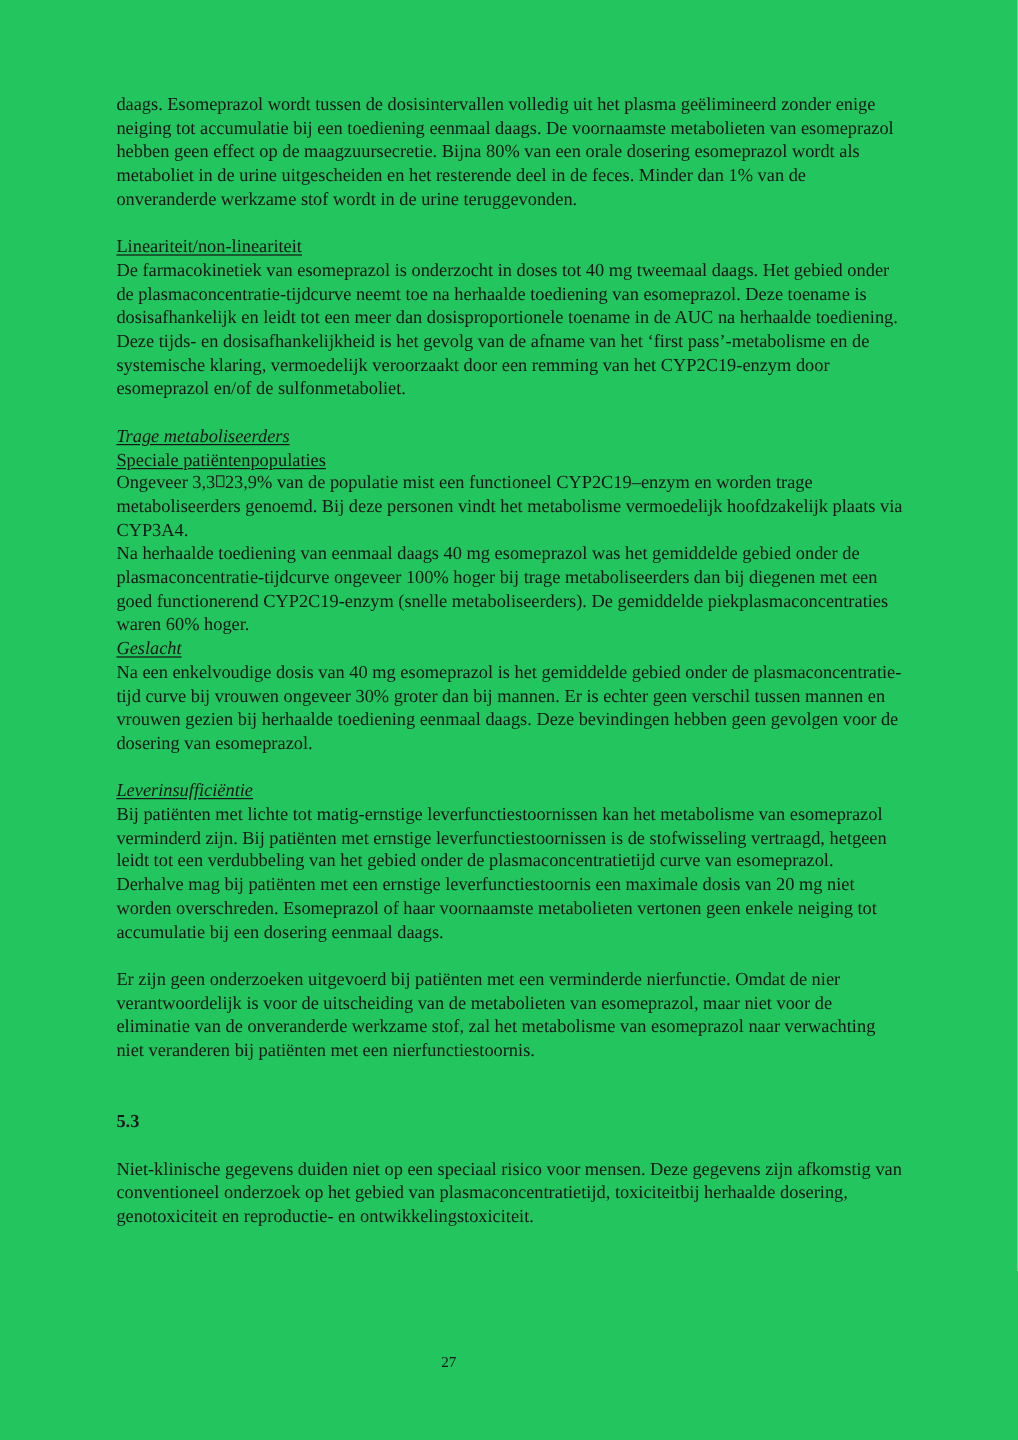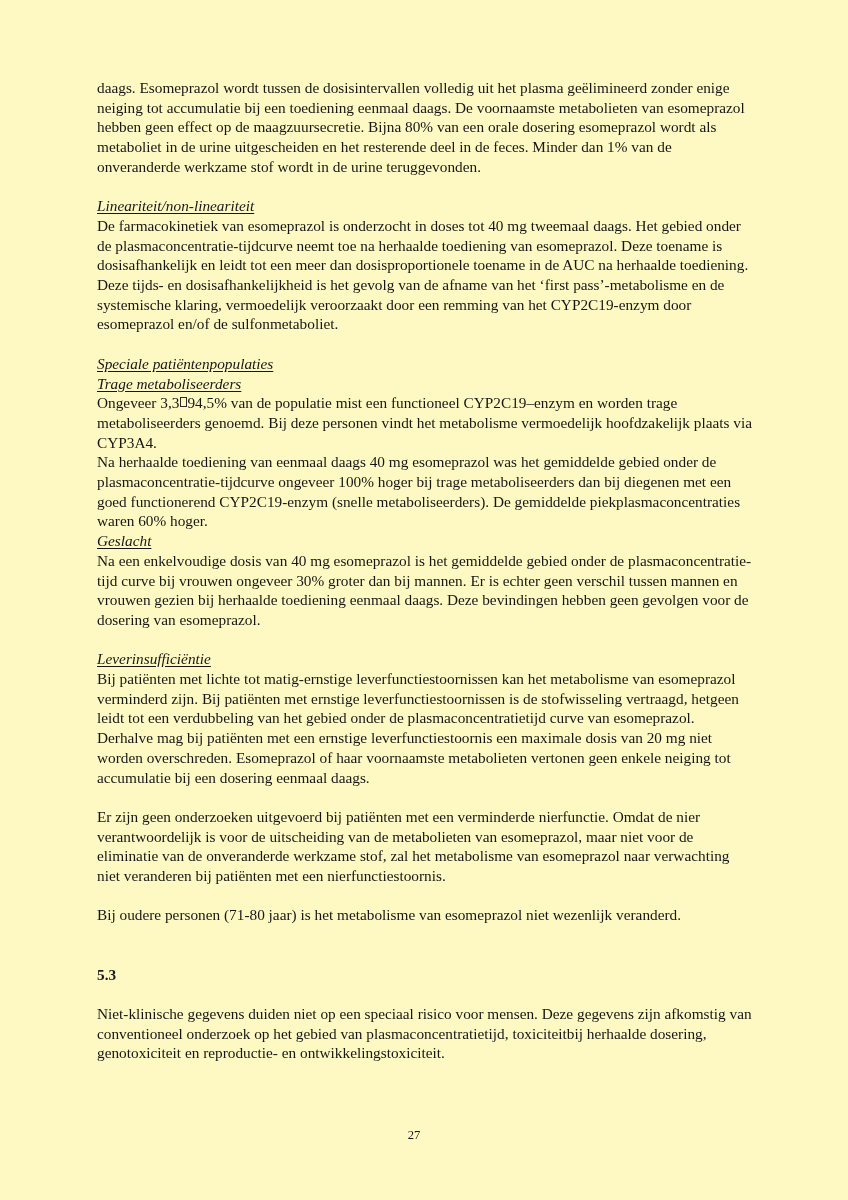--- a/index.html
+++ b/index.html
@@ -12,21 +12,21 @@
     width: 848px;
     height: 1200px;
     font-family: "Liberation Serif", "DejaVu Serif", serif;
     color: #1a1a1a;
     overflow: hidden;
   }
   .page {
     position: relative;
     width: 848px;
     height: 1200px;
-    background: #fef9c3;
+    background: #22c55e;
     box-sizing: border-box;
   }
   .content {
     position: absolute;
     left: 97px;
     top: 78px;
     width: 657px;
   }
   p, .heading-block {
     margin: 0;
@@ -41,21 +41,20 @@
   }
   .para.tight {
     margin-bottom: 0;
   }
   .sub-underline {
     display: inline-block;
     text-decoration: underline;
     text-underline-offset: 2px;
     font-size: 15.3px;
     line-height: 19.7px;
-    font-style: italic;
   }
   .sub-underline.italic {
     font-style: italic;
   }
   .run-on {
     margin-top: 0;
   }
   .section-head {
     font-weight: bold;
     font-size: 15.3px;
@@ -72,21 +71,20 @@
   }
   .page-number {
     position: absolute;
     top: 1127px;
     left: 0;
     width: 748px;
     text-align: center;
     font-size: 12.6px;
     line-height: 16px;
     color: #1a1a1a;
-    padding-left: 40px;
   }
   .missing-glyph {
     display: inline-block;
     width: 7px;
     height: 10px;
     border: 1px solid #2a2a2a;
     box-sizing: border-box;
     vertical-align: 1px;
     margin: 0 0.5px;
   }
@@ -98,41 +96,40 @@
   <div class="content">
 
     <p class="para">daags. Esomeprazol wordt tussen de dosisintervallen volledig uit het plasma geëlimineerd zonder enige neiging tot accumulatie bij een toediening eenmaal daags. De voornaamste metabolieten van esomeprazol hebben geen effect op de maagzuursecretie. Bijna 80% van een orale dosering esomeprazol wordt als metaboliet in de urine uitgescheiden en het resterende deel in de feces. Minder dan 1% van de onveranderde werkzame stof  wordt in de urine teruggevonden.</p>
 
     <div class="heading-block">
       <span class="sub-underline">Lineariteit/non-lineariteit</span>
     </div>
     <p class="para run-on">De farmacokinetiek van esomeprazol is onderzocht in doses tot 40 mg tweemaal daags. Het gebied onder de plasmaconcentratie-tijdcurve neemt toe na herhaalde toediening van esomeprazol. Deze toename is dosisafhankelijk en leidt tot een meer dan dosisproportionele toename in de AUC na herhaalde toediening. Deze tijds- en dosisafhankelijkheid is het gevolg van de afname van het ‘first pass’-metabolisme en de systemische klaring, vermoedelijk veroorzaakt door een remming van het CYP2C19-enzym door esomeprazol en/of de sulfonmetaboliet.</p>
 
     <div class="heading-block">
+      <span class="sub-underline italic">Trage metaboliseerders</span>
+    </div>
+    <div class="heading-block">
       <span class="sub-underline">Speciale patiëntenpopulaties</span>
     </div>
-    <div class="heading-block">
-      <span class="sub-underline italic">Trage metaboliseerders</span>
-    </div>
-    <p class="para tight"><span>Ongeveer 3,3</span><span class="missing-glyph"></span><span>94,5% van de populatie mist een functioneel CYP2C19–enzym en worden trage metaboliseerders genoemd. Bij deze personen vindt het metabolisme vermoedelijk hoofdzakelijk plaats via CYP3A4.</span></p>
+    <p class="para tight"><span>Ongeveer 3,3</span><span class="missing-glyph"></span><span>23,9% van de populatie mist een functioneel CYP2C19–enzym en worden trage metaboliseerders genoemd. Bij deze personen vindt het metabolisme vermoedelijk hoofdzakelijk plaats via CYP3A4.</span></p>
     <p class="para tight">Na herhaalde toediening van eenmaal daags 40 mg esomeprazol was het gemiddelde gebied onder de plasmaconcentratie-tijdcurve ongeveer 100% hoger bij trage metaboliseerders dan bij diegenen met een goed functionerend CYP2C19-enzym (snelle metaboliseerders). De gemiddelde piekplasmaconcentraties waren 60% hoger.</p>
 
     <div class="heading-block">
       <span class="sub-underline italic">Geslacht</span>
     </div>
     <p class="para run-on">Na een enkelvoudige dosis van 40 mg esomeprazol is het gemiddelde gebied onder de plasmaconcentratie-tijd curve bij vrouwen ongeveer 30% groter dan bij mannen. Er is echter geen verschil tussen mannen en vrouwen gezien bij herhaalde toediening eenmaal daags. Deze bevindingen hebben geen gevolgen voor de dosering van esomeprazol.</p>
 
     <div class="heading-block">
       <span class="sub-underline italic">Leverinsufficiëntie</span>
     </div>
     <p class="para run-on">Bij patiënten met lichte tot matig-ernstige leverfunctiestoornissen kan het metabolisme van esomeprazol verminderd zijn. Bij patiënten met ernstige leverfunctiestoornissen is de stofwisseling vertraagd, hetgeen leidt tot een verdubbeling van het gebied onder de plasmaconcentratietijd curve van esomeprazol. Derhalve mag bij patiënten met een ernstige leverfunctiestoornis een maximale dosis van 20 mg niet worden overschreden. Esomeprazol of haar voornaamste metabolieten vertonen geen enkele neiging tot accumulatie bij een dosering eenmaal daags.</p>
 
     <p class="para run-on">Er zijn geen onderzoeken uitgevoerd bij patiënten met een verminderde nierfunctie. Omdat de nier verantwoordelijk is voor de uitscheiding van de metabolieten van esomeprazol, maar niet voor de eliminatie van de onveranderde werkzame stof, zal het metabolisme van esomeprazol naar verwachting niet veranderen bij patiënten met een nierfunctiestoornis.</p>
 
-    <p class="para run-on">Bij oudere personen (71-80 jaar) is het metabolisme van esomeprazol niet wezenlijk veranderd.</p>
 
     <div class="spacer-line"></div>
 
     <div class="section-head">
       <span class="num">5.3</span>
     </div>
 
     <p class="para">Niet-klinische gegevens duiden niet op een speciaal risico voor mensen. Deze gegevens zijn afkomstig van conventioneel onderzoek op het gebied van plasmaconcentratietijd, toxiciteitbij herhaalde dosering, genotoxiciteit en reproductie- en ontwikkelingstoxiciteit.</p>
 
   </div>

